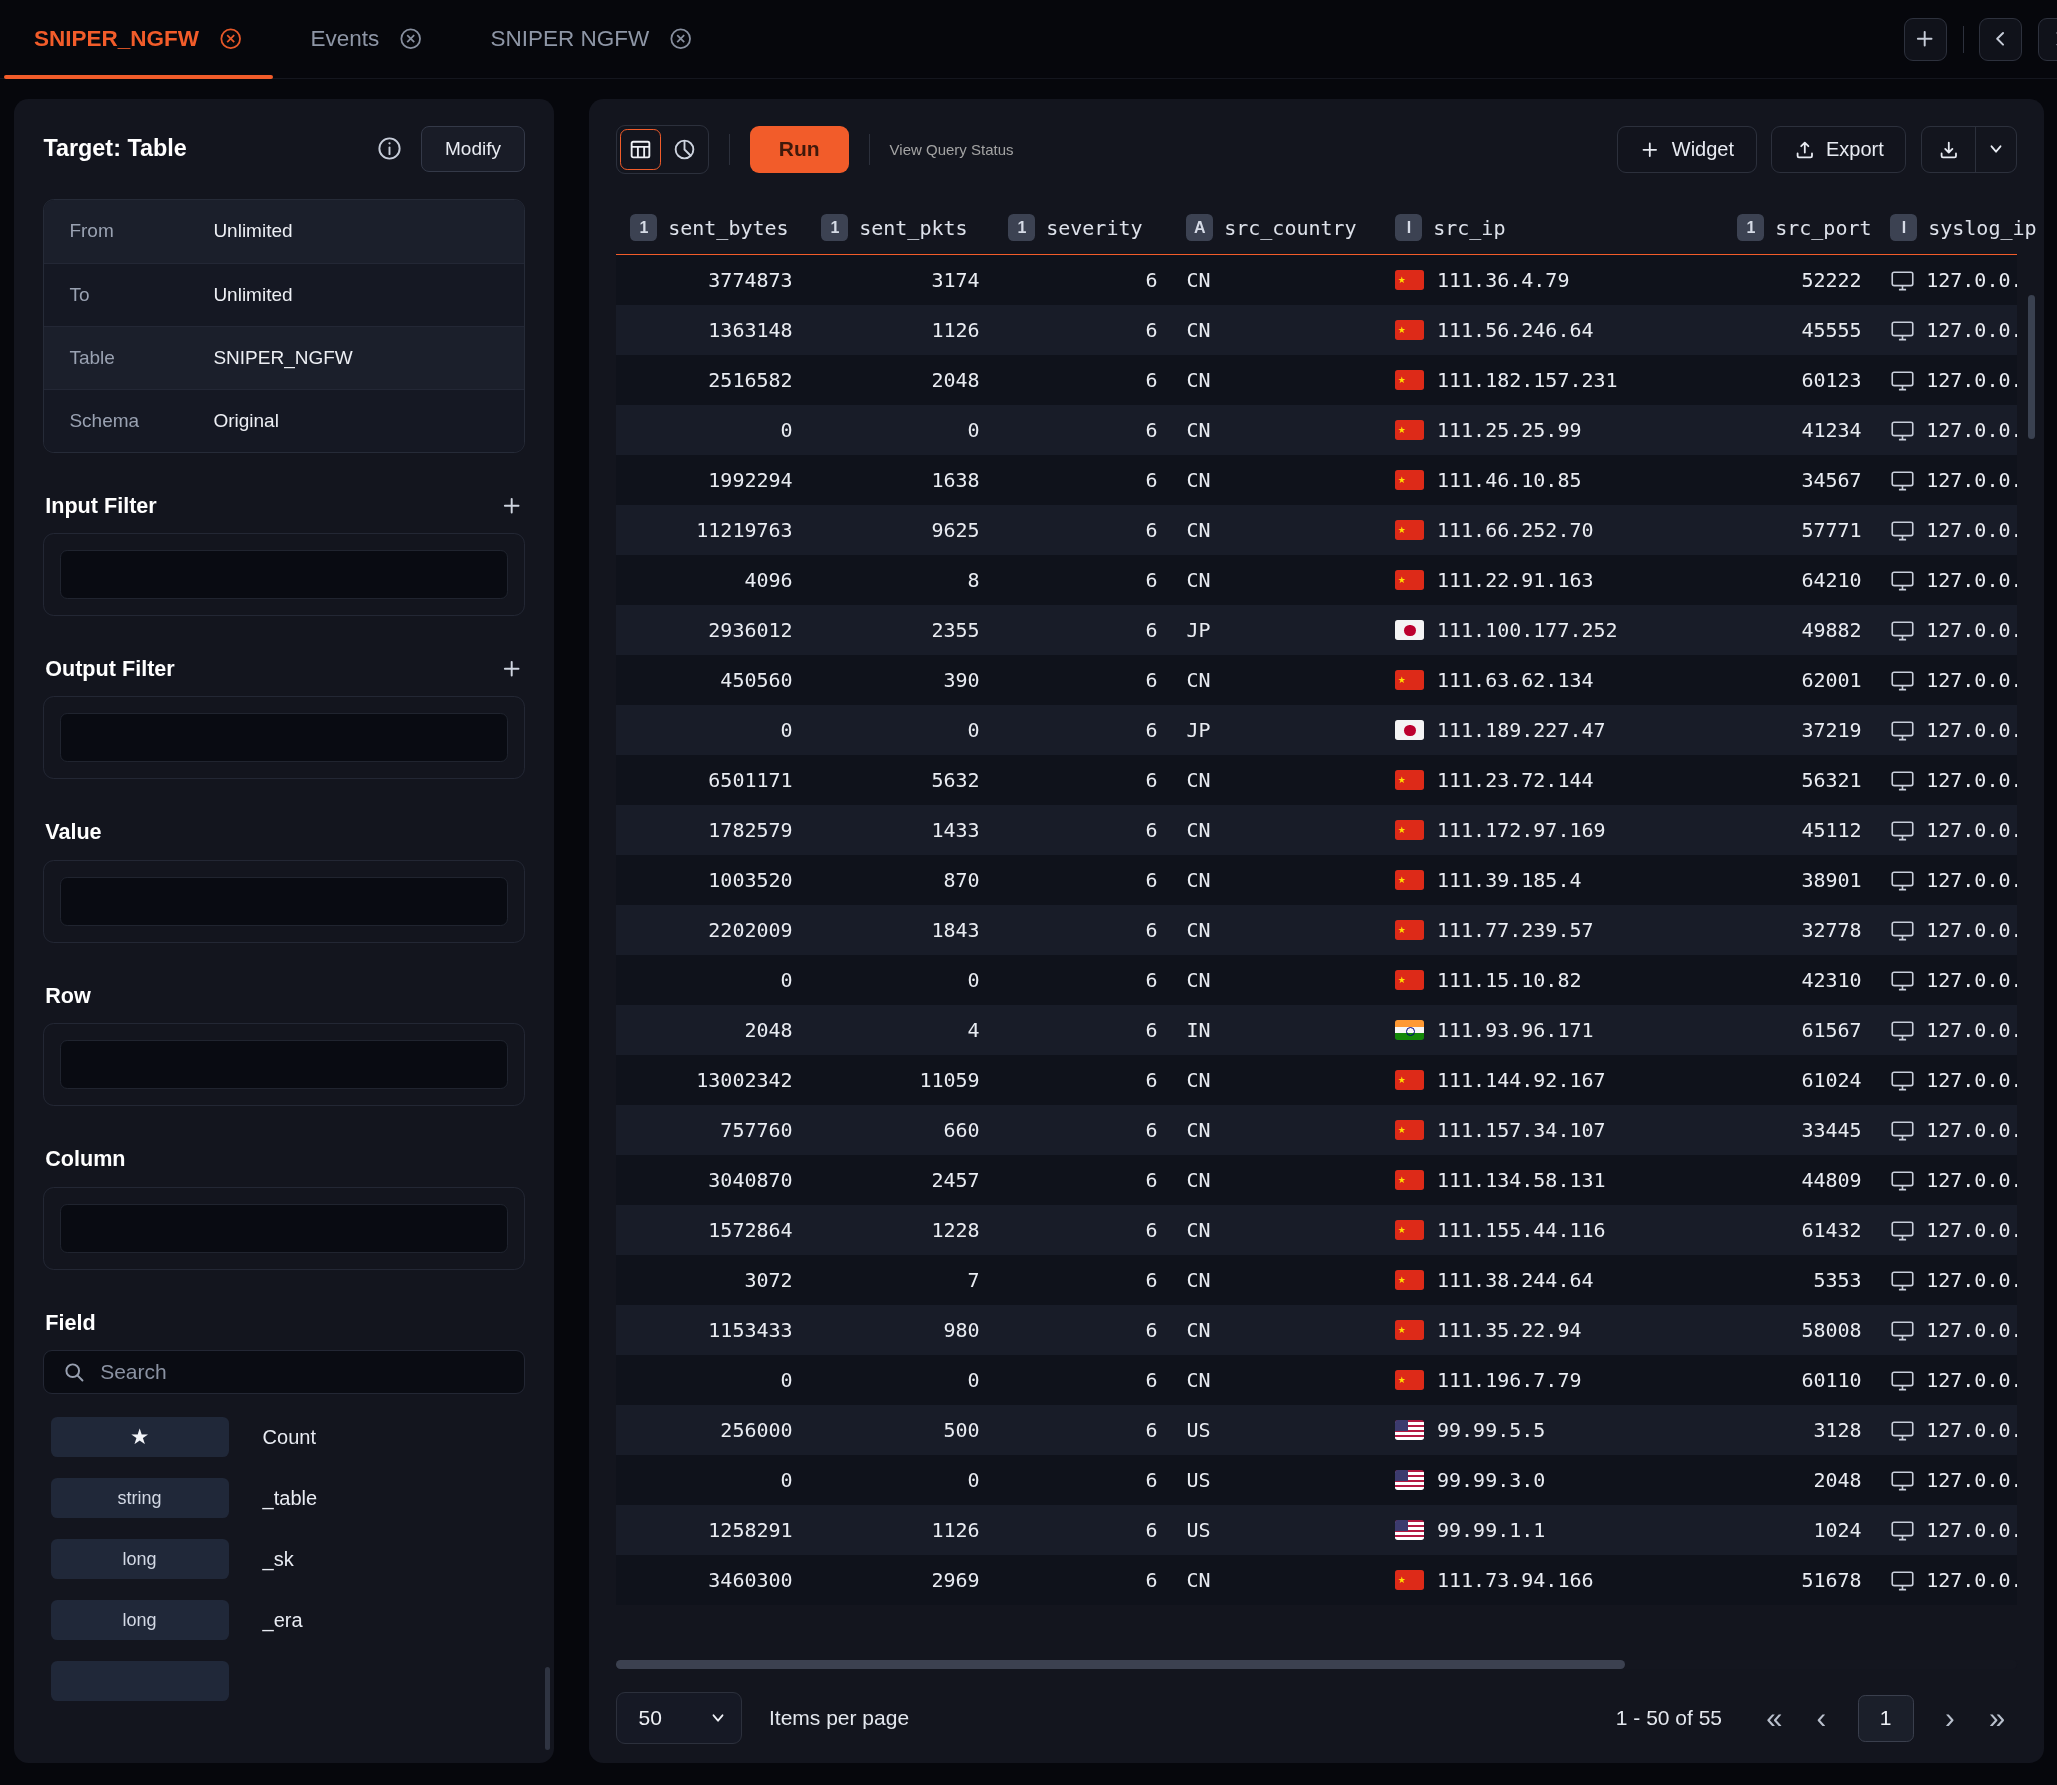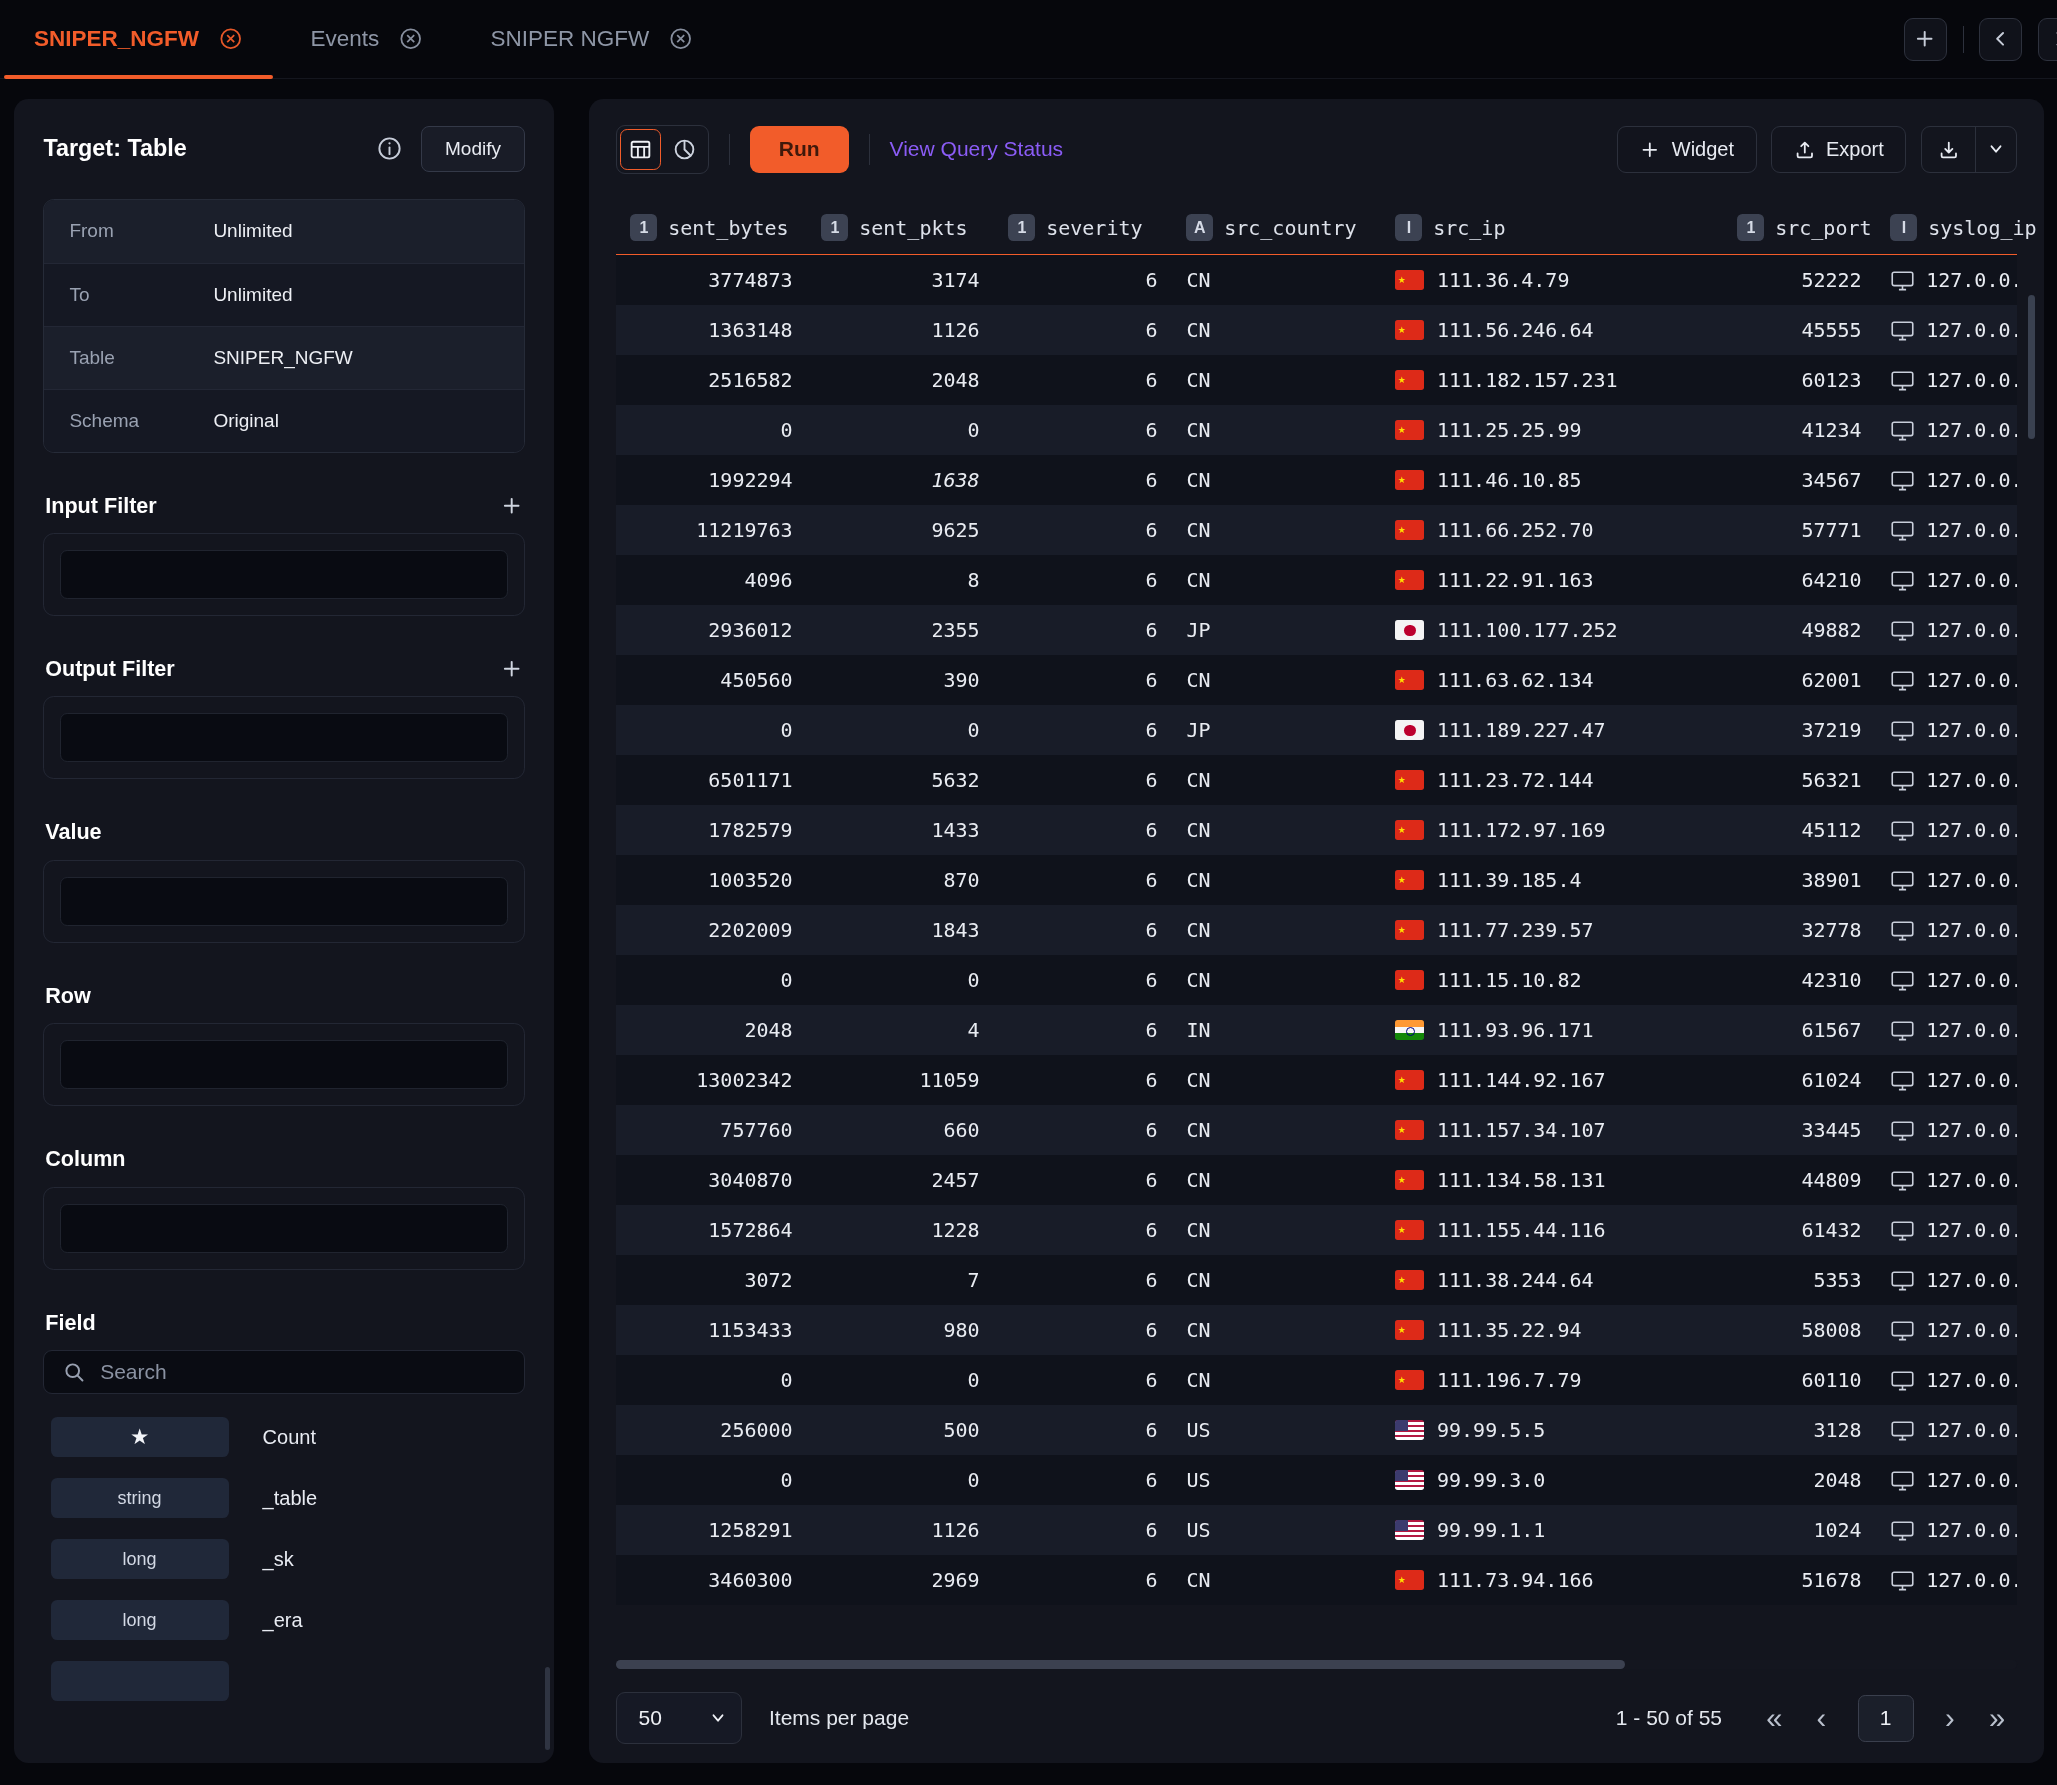--- a/index.html
+++ b/index.html
@@ -43,21 +43,21 @@
 .sb-scrollthumb{position:absolute;right:4.5px;bottom:12.6px;width:5.4px;height:83px;background:#2f3442;border-radius:2.7px}
 
 
 .main{position:absolute;left:589px;top:99px;width:1455px;height:1664px;background:#13151e;border-radius:14.4px;padding:23.4px 27px 18px;display:flex;flex-direction:column;overflow:hidden}
 .toolbar{display:flex;align-items:center;height:54px;flex:none;margin-bottom:25px}
 .seg{display:flex;border:0.9px solid #2c303c;border-radius:9px;padding:2.7px;gap:3.6px}
 .seg-btn{width:41px;height:41px;display:flex;align-items:center;justify-content:center;color:#cdd3de;border-radius:7.2px;border:0.9px solid transparent;cursor:pointer}
 .seg-btn.active{border-color:#f25c2a;color:#eef0f5}
 .tb-sep{width:0.9px;height:31px;background:#2c303c;margin:0 20px;flex:none}
 .run-btn{background:#f25c2a;color:#40190b;font-weight:bold;font-size:21px;padding:11.7px 29px;border-radius:9px;border:none;cursor:pointer;font-family:"Liberation Sans",sans-serif}
-.query-status{font-size:21px;color:#8b5cf6;cursor:pointer}
+.query-status{font-size:15px;color:#a3a3a3;cursor:pointer}
 .tb-right{margin-left:auto;display:flex;align-items:center;gap:14.4px}
 .tb-btn{display:flex;align-items:center;gap:10.8px;border:0.9px solid #2c303c;border-radius:9px;background:#12141d;color:#e8ebf2;font-size:20px;padding:10.8px 21.6px;cursor:pointer;font-family:"Liberation Sans",sans-serif}
 .split-btn{display:flex;border:0.9px solid #2c303c;border-radius:9px;overflow:hidden}
 .split-seg{display:flex;align-items:center;justify-content:center;padding:11.7px 16px;color:#e8ebf2;cursor:pointer}
 .split-seg + .split-seg{border-left:0.9px solid #2c303c;padding:11.7px 10.8px}
 
 
 .thead{display:flex;flex:none;height:54px;border-bottom:1.8px solid #f25c2a}
 .th{display:flex;align-items:center;gap:10.8px;padding-left:14.4px;font-family:"DejaVu Sans Mono",monospace;font-size:20px;color:#dde1ea;flex:none;overflow:hidden;cursor:pointer}
 .type-badge{min-width:27px;height:27px;border-radius:5.4px;background:#3c4252;color:#d6dbe6;font-size:16px;font-weight:bold;font-family:"Liberation Sans",sans-serif;display:flex;align-items:center;justify-content:center;padding:0 6.3px;flex:none}
@@ -457,21 +457,21 @@
               <path d="M10 23h8M14 18.5V23"></path>
             </svg>
           </span>
           <span class="cv">127.0.0.1</span>
         </div>
       </div>
       <div class="tr">
         <div class="td ar" style="width: 191px;">
           <span class="cv">1992294</span>
         </div>
-        <div class="td ar" style="width: 187px; font-style: italic;">
+        <div class="td ar" style="width: 187px;">
           <span class="cv">1638</span>
         </div>
         <div class="td ar" style="width: 178px;">
           <span class="cv">6</span>
         </div>
         <div class="td al" style="width: 209px;">
           <span class="cv">CN</span>
         </div>
         <div class="td al" style="width: 342px;">
           <span class="flag flag-CN"></span>

